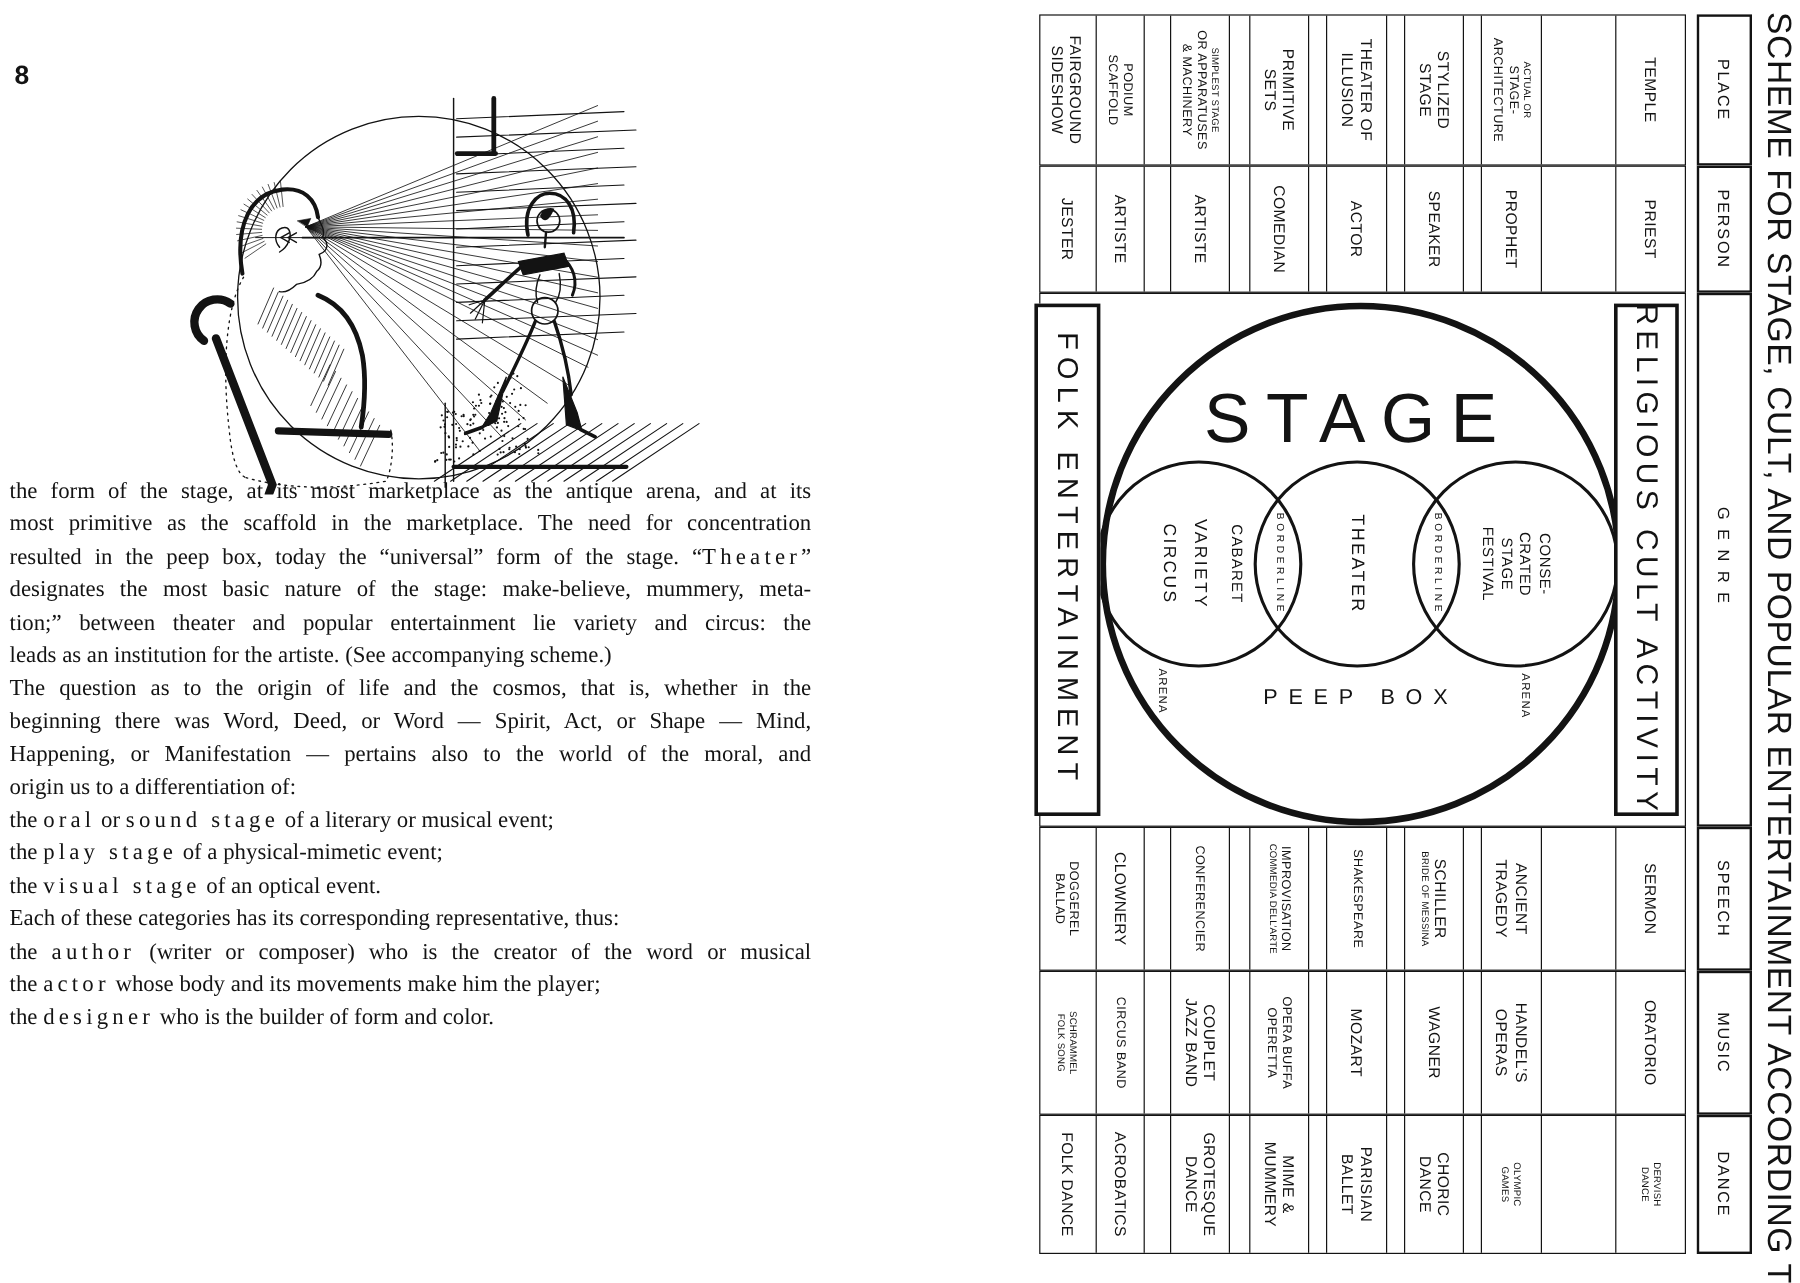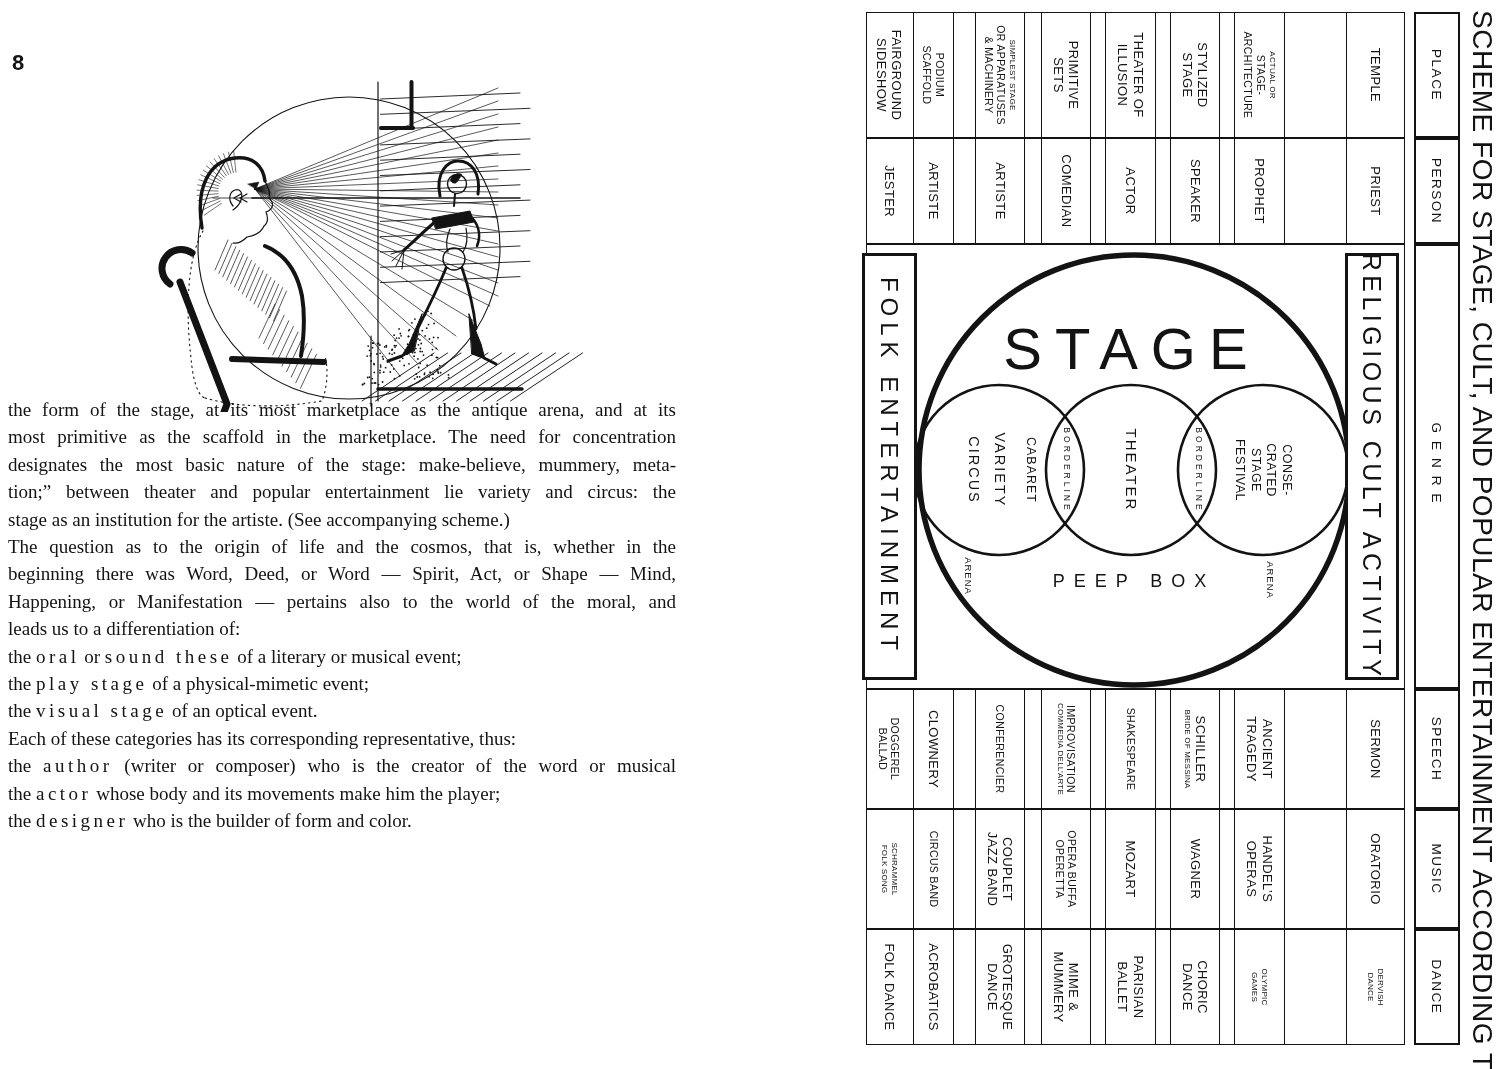--- a/index.html
+++ b/index.html
@@ -346,28 +346,29 @@
         <path d="M362,212 C370,235 374,255 376,273" stroke-width="2.8"></path>
         <path d="M369,258 L381,288 L385,303 L372,298 Z" fill="#131313" stroke-width="1"></path>
         <path d="M384,302 L396,308" stroke-width="3"></path>
       </g>
     </g>
   </svg>
 
   <div class="textblock" id="textblock">
       <div class="tline j">the form of the stage, at its most marketplace as the antique arena, and at its</div>
       <div class="tline j">most primitive as the scaffold in the marketplace. The need for concentration</div>
+      <div class="tline j">resulted in the peep box, today the “universal” form of the stage. “<span class="lsp">Theater</span>”</div>
       <div class="tline j">designates the most basic nature of the stage: make-believe, mummery, meta-</div>
       <div class="tline j">tion;” between theater and popular entertainment lie variety and circus: the</div>
-      <div class="tline">stage as an institution for the artiste. (See accompanying scheme.)</div>
+      <div class="tline">leads as an institution for the artiste. (See accompanying scheme.)</div>
       <div class="tline j">The question as to the origin of life and the cosmos, that is, whether in the</div>
       <div class="tline j">beginning there was Word, Deed, or Word — Spirit, Act, or Shape — Mind,</div>
       <div class="tline j">Happening, or Manifestation — pertains also to the world of the moral, and</div>
-      <div class="tline">leads us to a differentiation of:</div>
-      <div class="tline">the <span class="lsp">oral</span> or <span class="lsp">sound these</span> of a literary or musical event;</div>
+      <div class="tline">origin us to a differentiation of:</div>
+      <div class="tline">the <span class="lsp">oral</span> or <span class="lsp">sound stage</span> of a literary or musical event;</div>
       <div class="tline">the <span class="lsp">play stage</span> of a physical-mimetic event;</div>
       <div class="tline">the <span class="lsp">visual stage</span> of an optical event.</div>
       <div class="tline">Each of these categories has its corresponding representative, thus:</div>
       <div class="tline j">the <span class="lsp">author</span> (writer or composer) who is the creator of the word or musical</div>
       <div class="tline">the <span class="lsp">actor</span> whose body and its movements make him the player;</div>
       <div class="tline">the <span class="lsp">designer</span> who is the builder of form and color.</div>
     </div>
 
   <div class="schemewrap">
     <div class="scheme">

